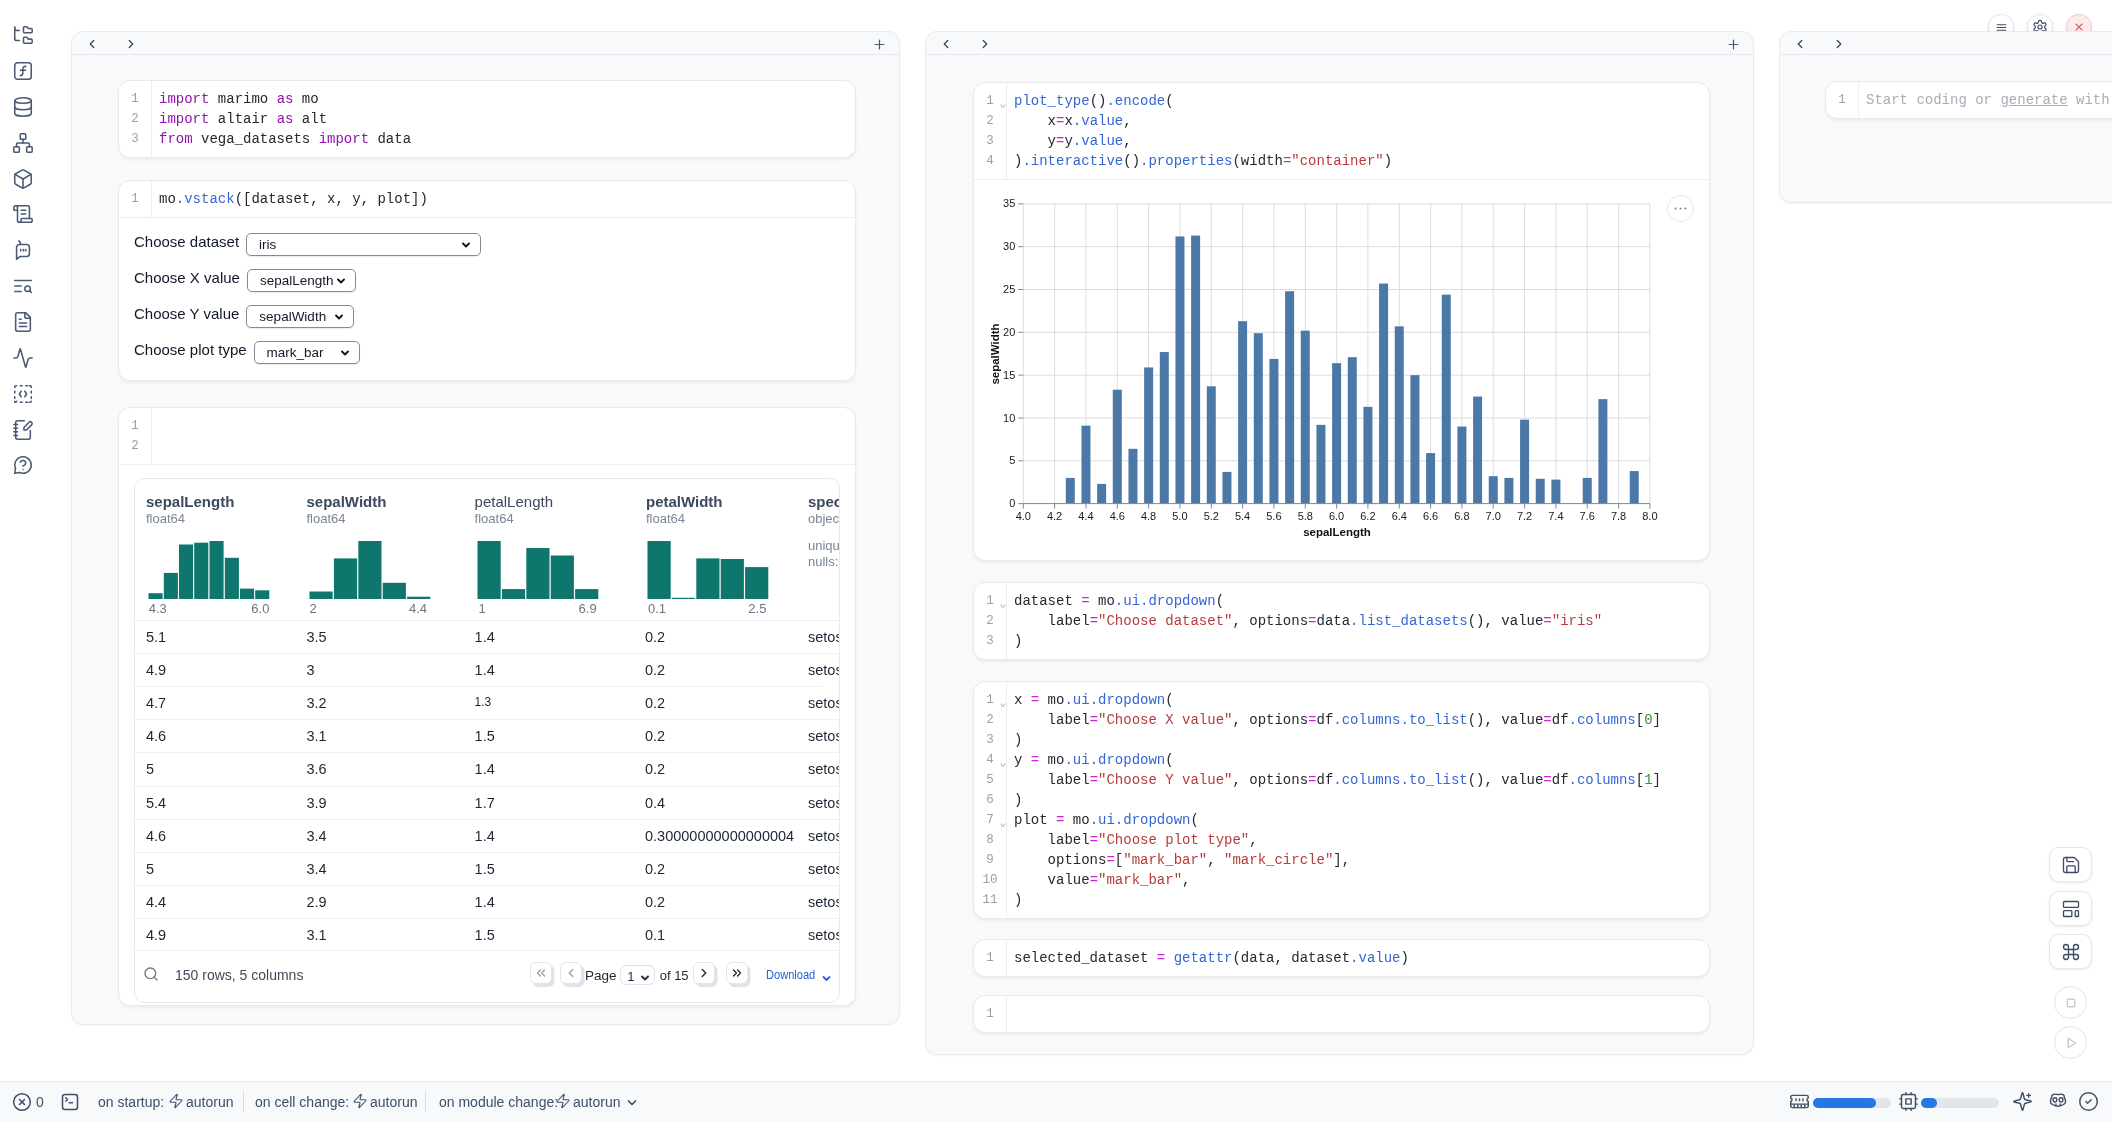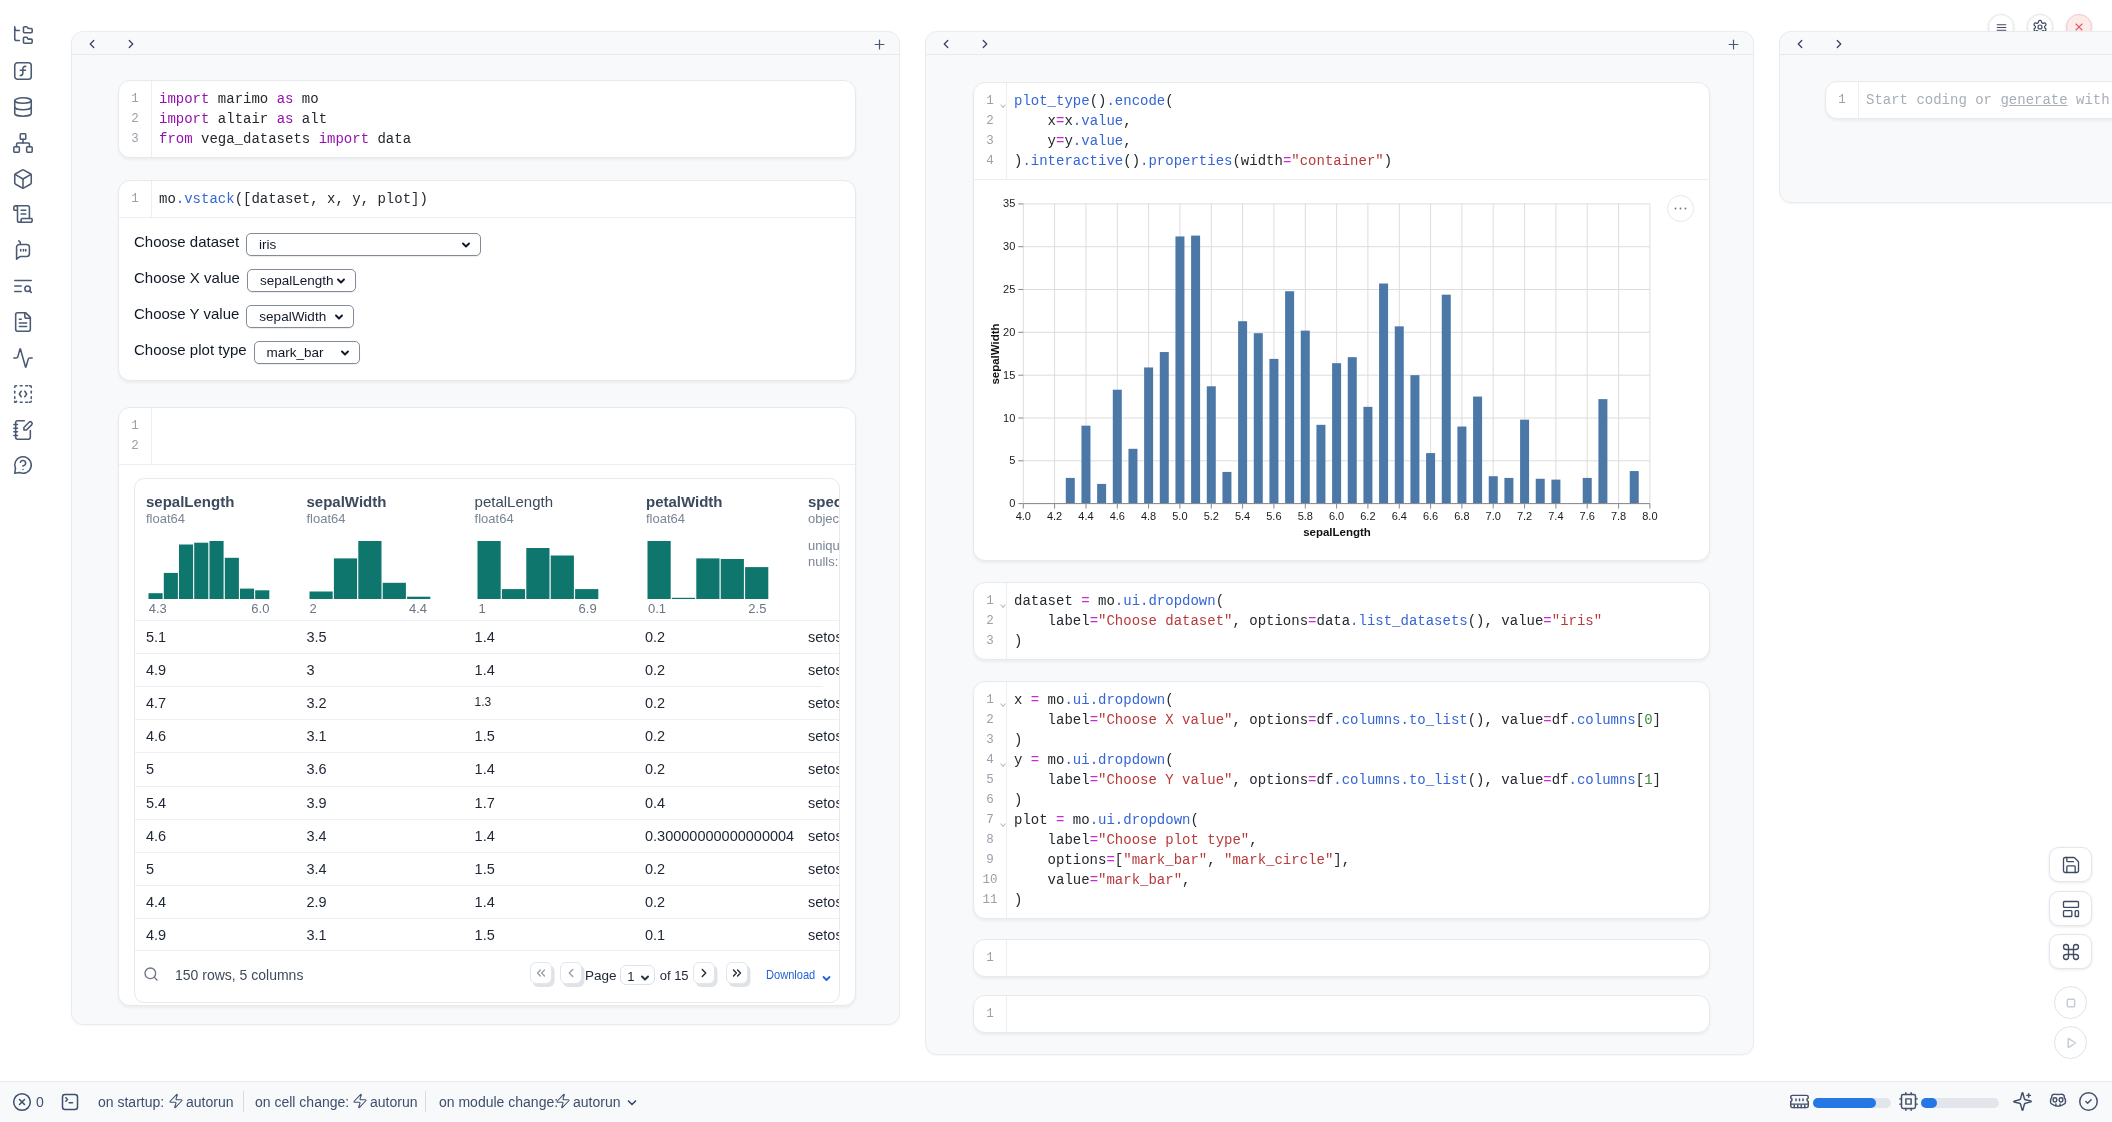--- a/index.html
+++ b/index.html
@@ -565,20 +565,21 @@
           <div>11</div>
         </div>
         <div class="code"><div>x <span class="o">=</span> mo<span class="b">.ui.dropdown</span>(</div><div>    label<span class="o">=</span><span class="s">"Choose X value"</span>, options<span class="o">=</span>df<span class="b">.columns.to_list</span>(), value<span class="o">=</span>df<span class="b">.columns</span>[<span class="n">0</span>]</div><div>)</div><div>y <span class="o">=</span> mo<span class="b">.ui.dropdown</span>(</div><div>    label<span class="o">=</span><span class="s">"Choose Y value"</span>, options<span class="o">=</span>df<span class="b">.columns.to_list</span>(), value<span class="o">=</span>df<span class="b">.columns</span>[<span class="n">1</span>]</div><div>)</div><div>plot <span class="o">=</span> mo<span class="b">.ui.dropdown</span>(</div><div>    label<span class="o">=</span><span class="s">"Choose plot type"</span>,</div><div>    options<span class="o">=</span>[<span class="s">"mark_bar"</span>, <span class="s">"mark_circle"</span>],</div><div>    value<span class="o">=</span><span class="s">"mark_bar"</span>,</div><div>)</div></div>
       </div>
     </div>
     <div class="cell" style="left:47px;top:906.5px;width:737px;height:38px" id="">
       <div class="cb">
         <div class="gut">
           <div>1</div>
         </div>
+        <div class="code"><div>selected_dataset <span class="o">=</span> <span class="b">getattr</span>(data, dataset<span class="b">.value</span>)</div></div>
       </div>
     </div>
     <div class="cell" style="left:47px;top:963px;width:737px;height:38px" id="">
       <div class="cb">
         <div class="gut">
           <div>1</div>
         </div>
       </div>
     </div>
   </div>

